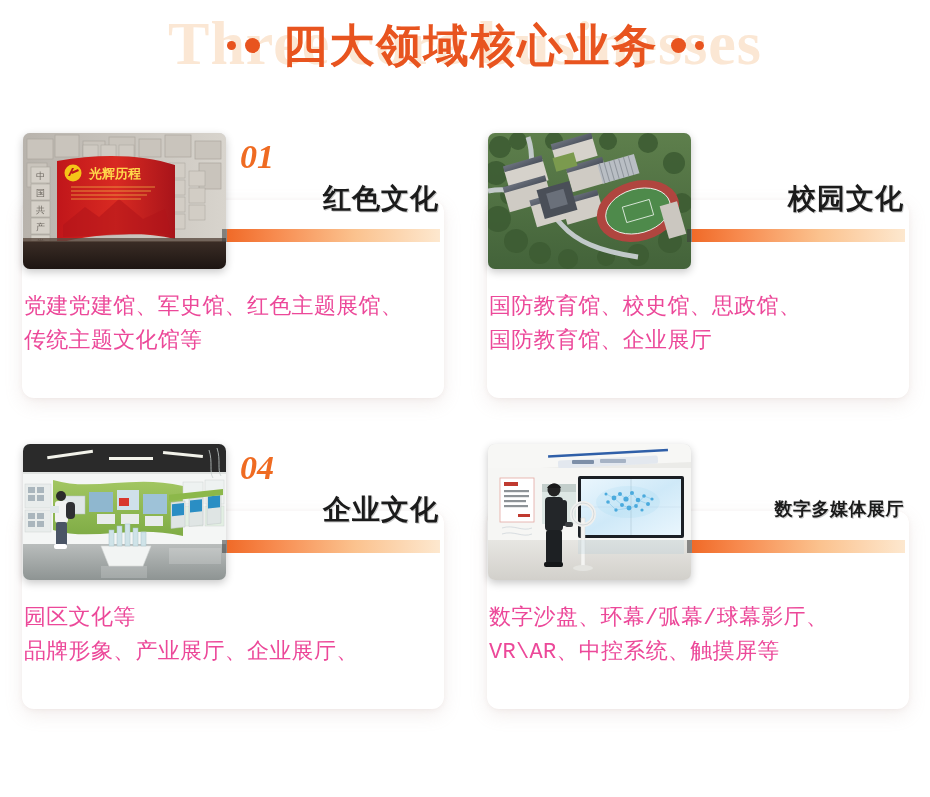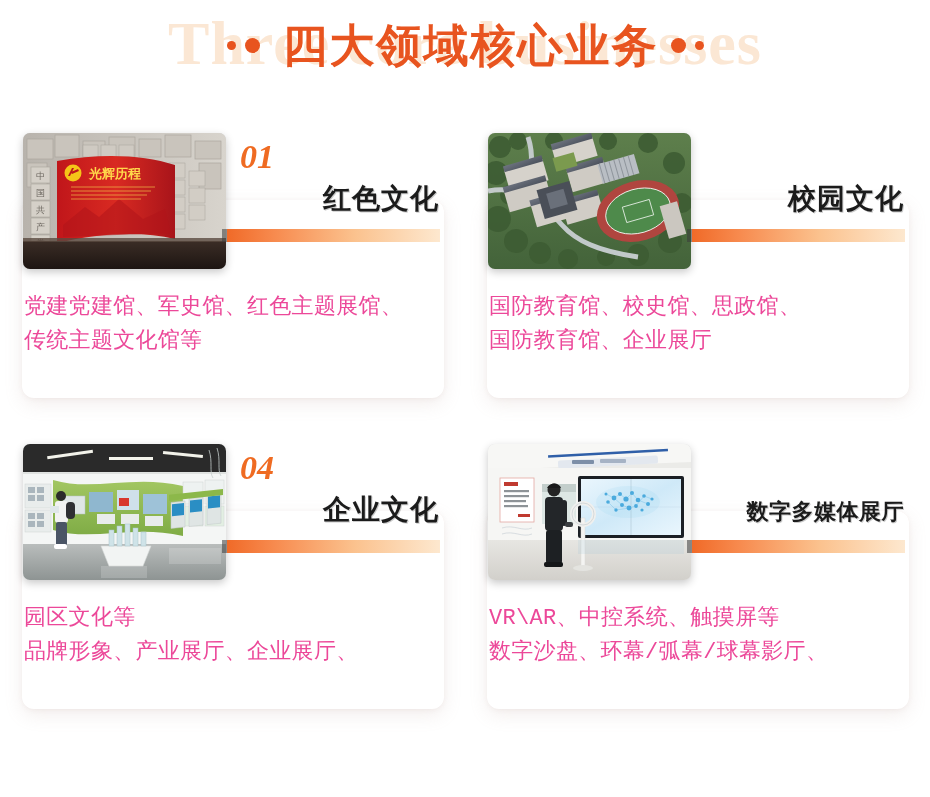--- a/index.html
+++ b/index.html
@@ -145,21 +145,21 @@
     font-family: "DejaVu Sans", sans-serif;
     font-weight: bold;
     font-size: 28px;
     letter-spacing: 1px;
     color: #1b1b1b;
     text-align: right;
     padding-right: 4px;
     white-space: nowrap;
     text-shadow: 1px 1px 0 rgba(140,140,140,0.45);
   }
-  .title.small { font-size: 22px; top: 78px; letter-spacing: 0.5px; }
+  .title.small { font-size: 18px; top: 78px; letter-spacing: 0.5px; }
 
   
   .bar {
     position: absolute;
     left: 227px;
     top: 121px;
     width: 213px;
     height: 13px;
     background: linear-gradient(90deg,#f06a28 0%, #f78a4e 22%, #fbc28e 60%, #fde8cf 100%);
   }
@@ -626,18 +626,18 @@
         <g opacity="0.12" fill="#7fb6d6">
           <rect x="90" y="96" width="106" height="14"></rect>
         </g>
       </svg>
     </div>
 
     <div class="title small">数字多媒体展厅</div>
     <div class="bar"></div>
 
     <div class="desc">
+      <div>数字沙盘、环幕/弧幕/球幕影厅、</div>
       <div>VR\AR、中控系统、触摸屏等</div>
-      <div>数字沙盘、环幕/弧幕/球幕影厅、</div>
     </div>
   </div>
 
 </div>
 
 </body></html>

